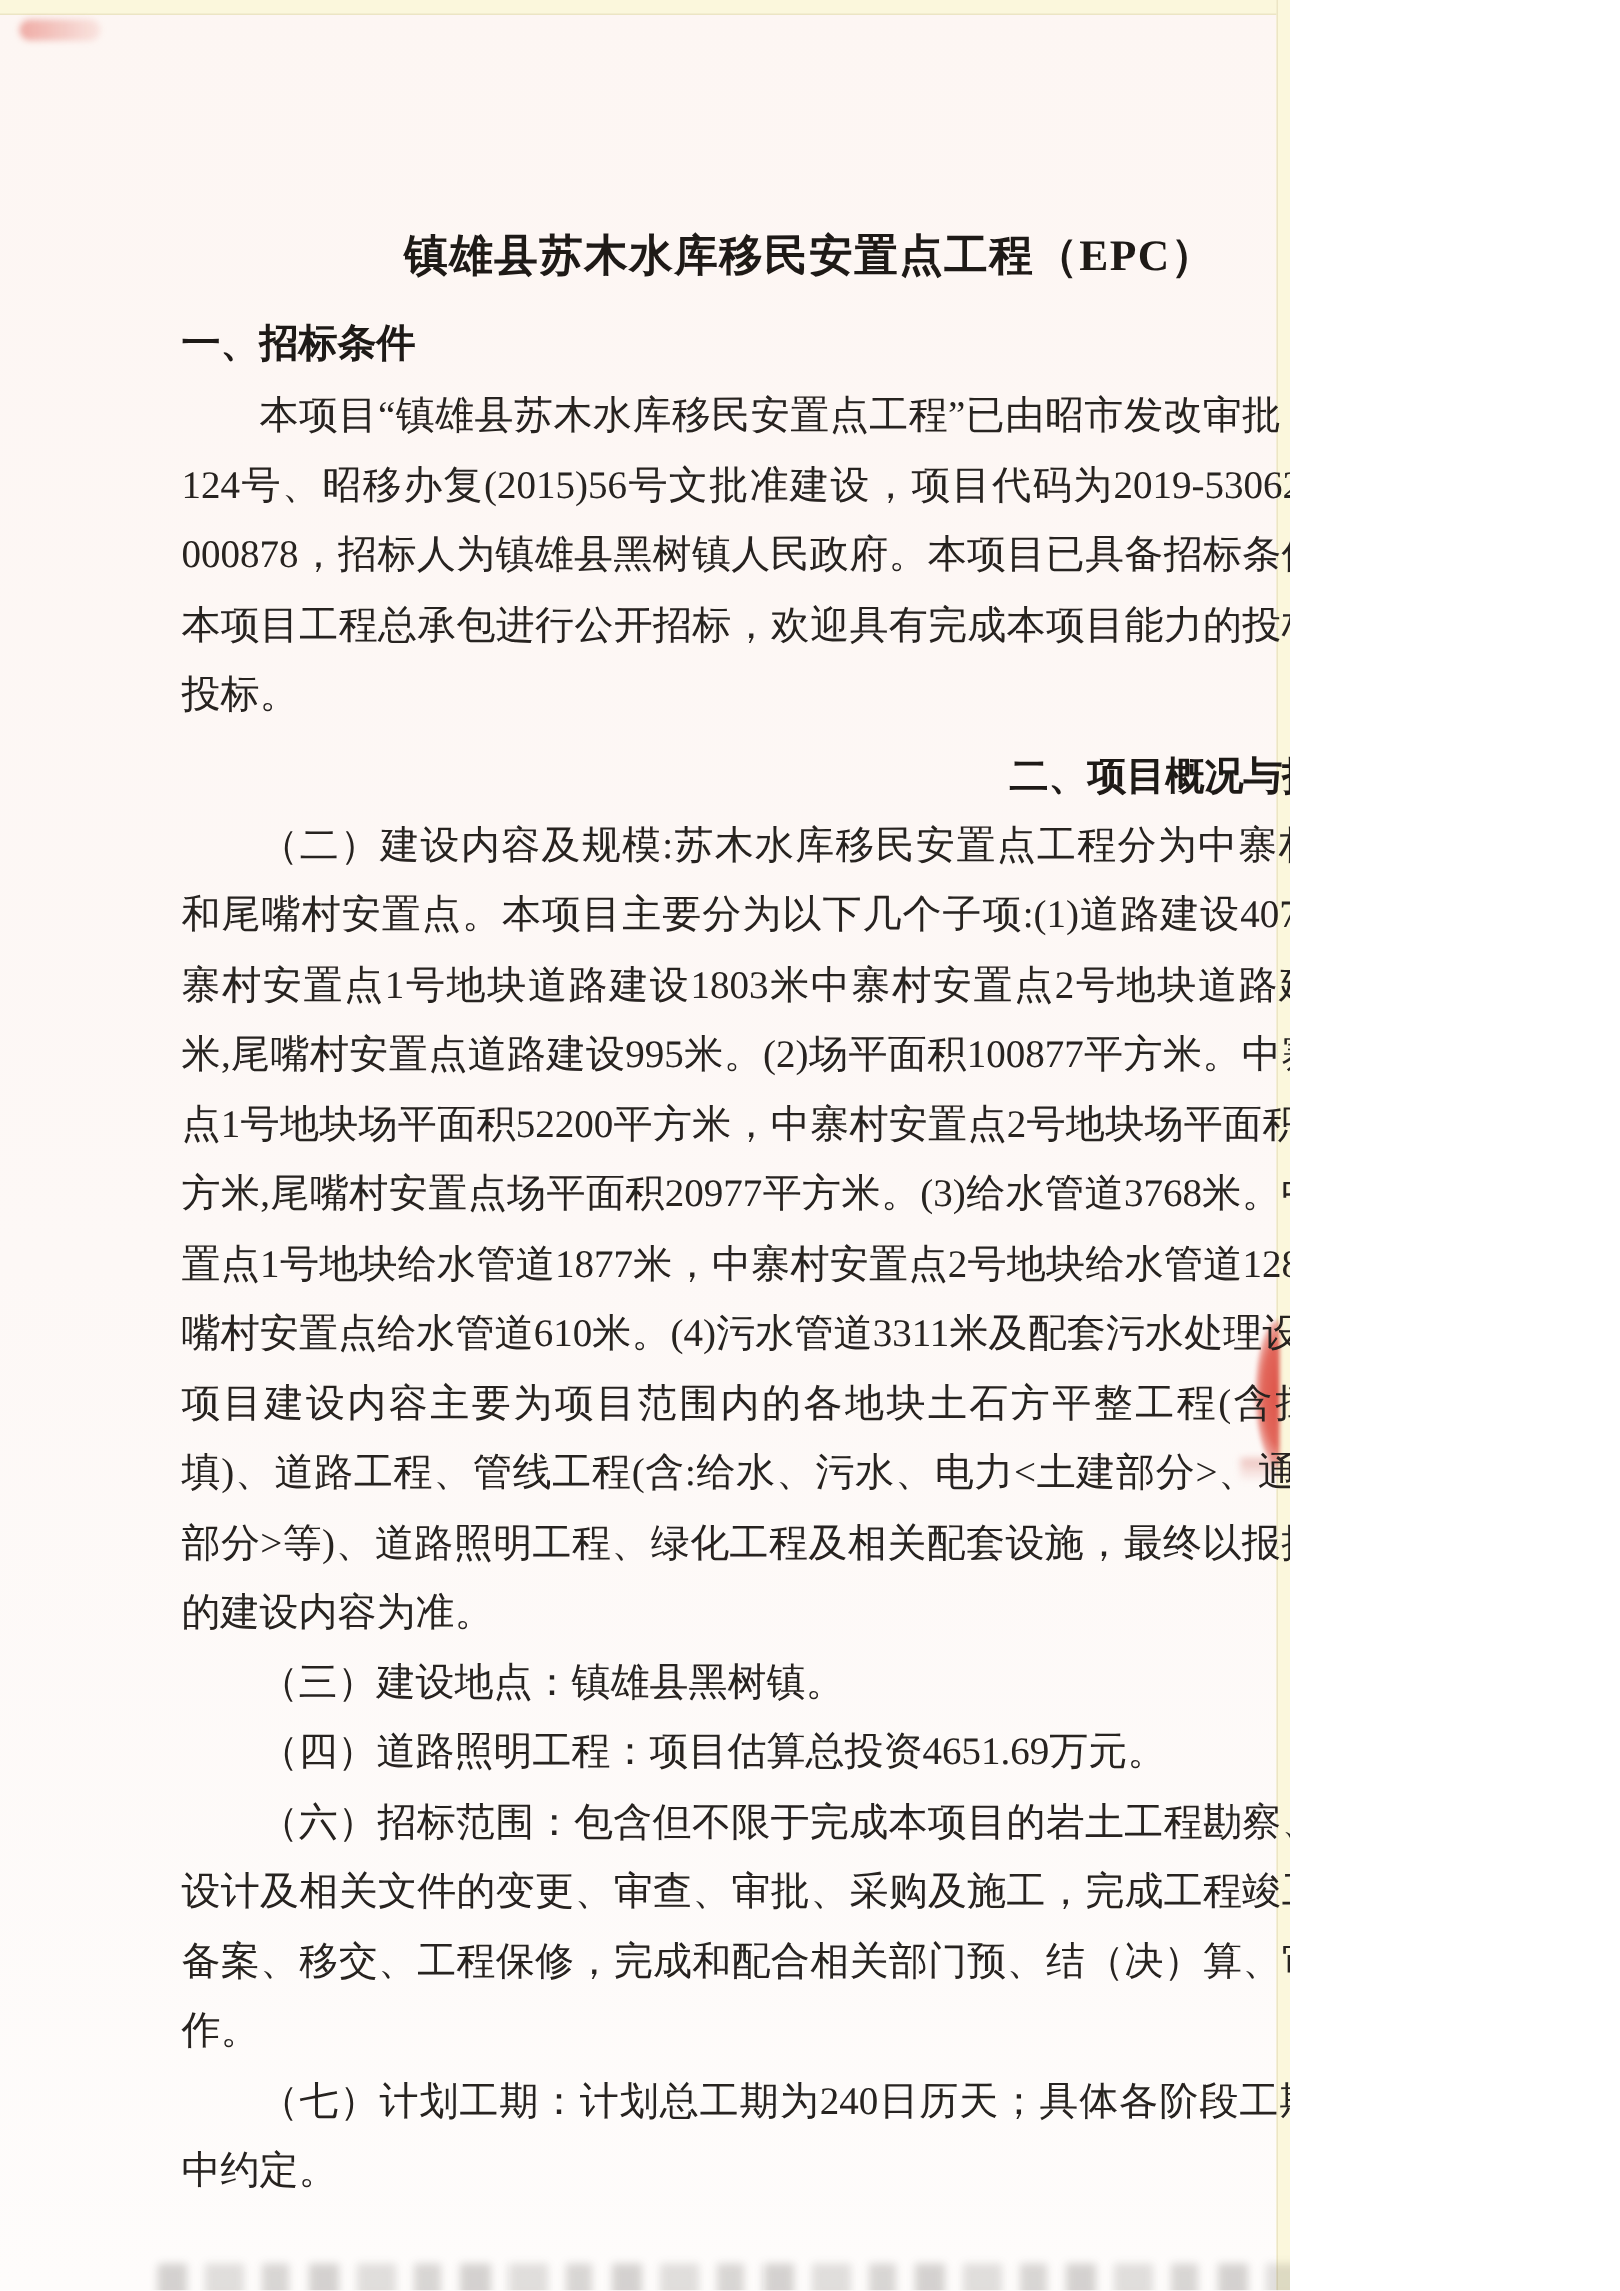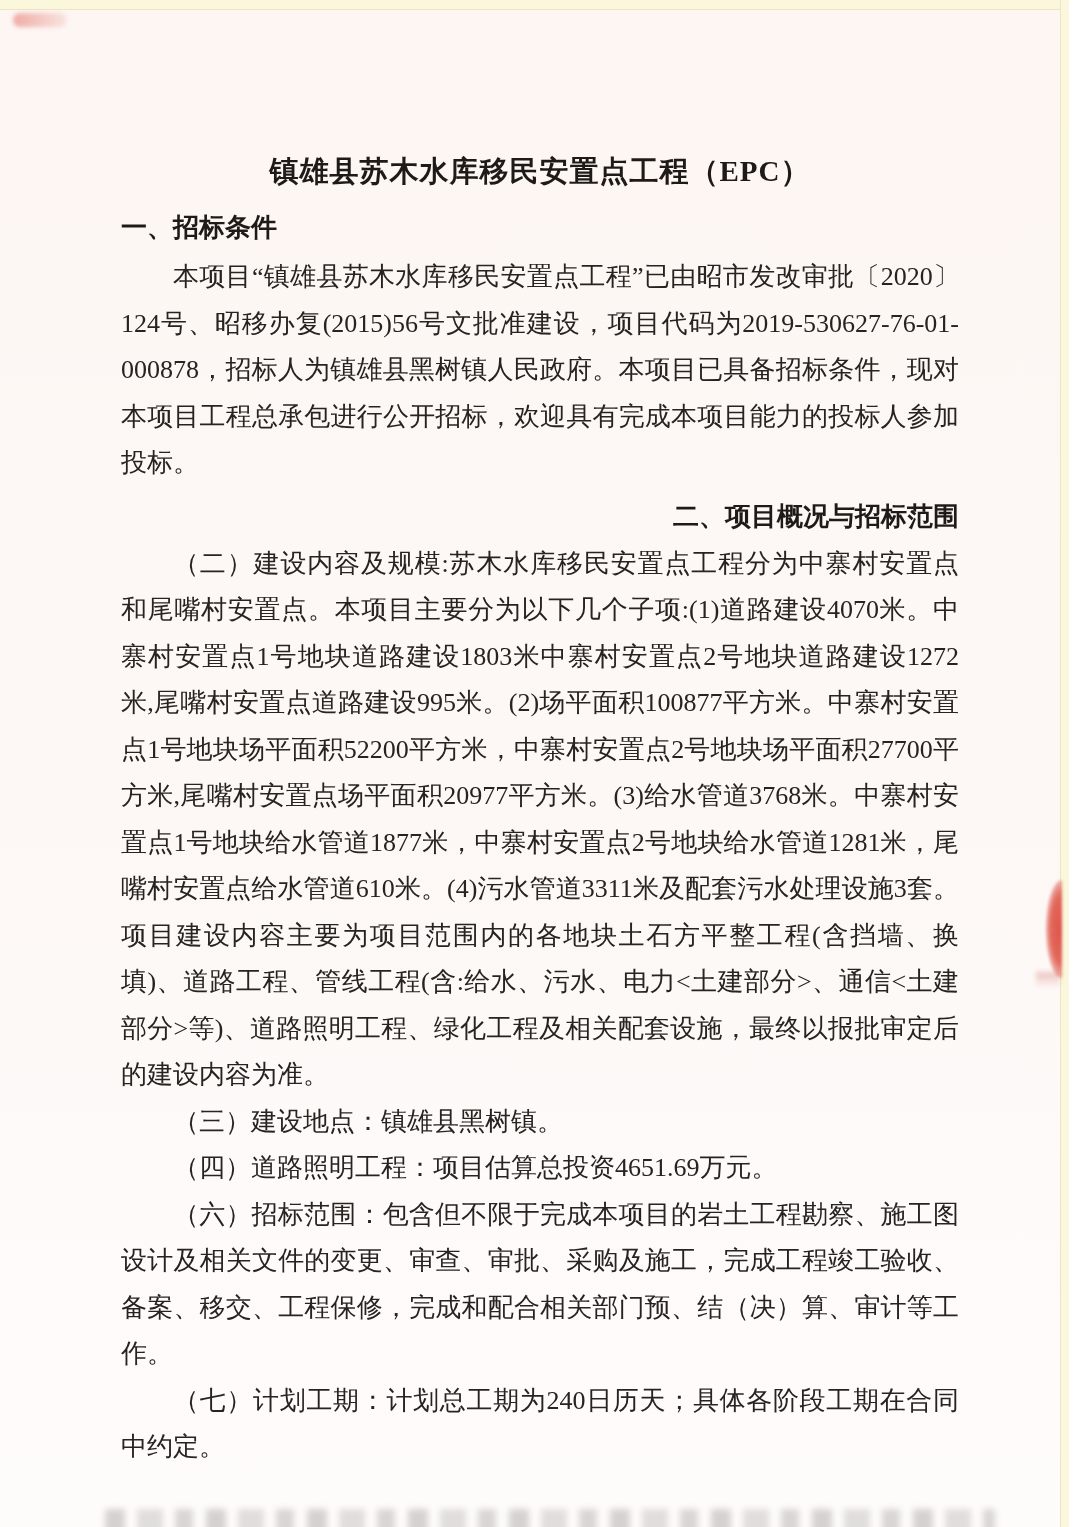--- a/index.html
+++ b/index.html
@@ -7,21 +7,21 @@
     padding: 0;
   }
   body {
     width: 1080px;
     height: 1527px;
     background: #ffffff;
     font-family: "Liberation Serif", "DejaVu Serif", serif;
   }
   .page {
     position: relative;
-    width: 1069px;
+    width: 860px;
     height: 1527px;
     overflow: hidden;
     background: linear-gradient(180deg, #fdf6f3 0%, #fdf8f6 55%, #fefcfb 100%);
     color: #24201d;
   }
   
   .edge-top {
     position: absolute;
     top: 0; left: 0;
     width: 100%; height: 9px;
@@ -87,21 +87,20 @@
     line-height: 46px;
     letter-spacing: 1px;
     color: #1e1a17;
   }
   .sec-heading {
     margin: 12px 0 0 0;
     font-size: 26px;
     font-weight: bold;
     line-height: 46px;
     color: #1e1a17;
-    font-family: Liberation Mono, monospace;
   }
   .para {
     margin: 0;
     font-size: 26px;
     line-height: 46.5px;
     text-align: justify;
     text-indent: 2em;
     color: #272320;
   }
   .first-para { margin-top: 2px; }

